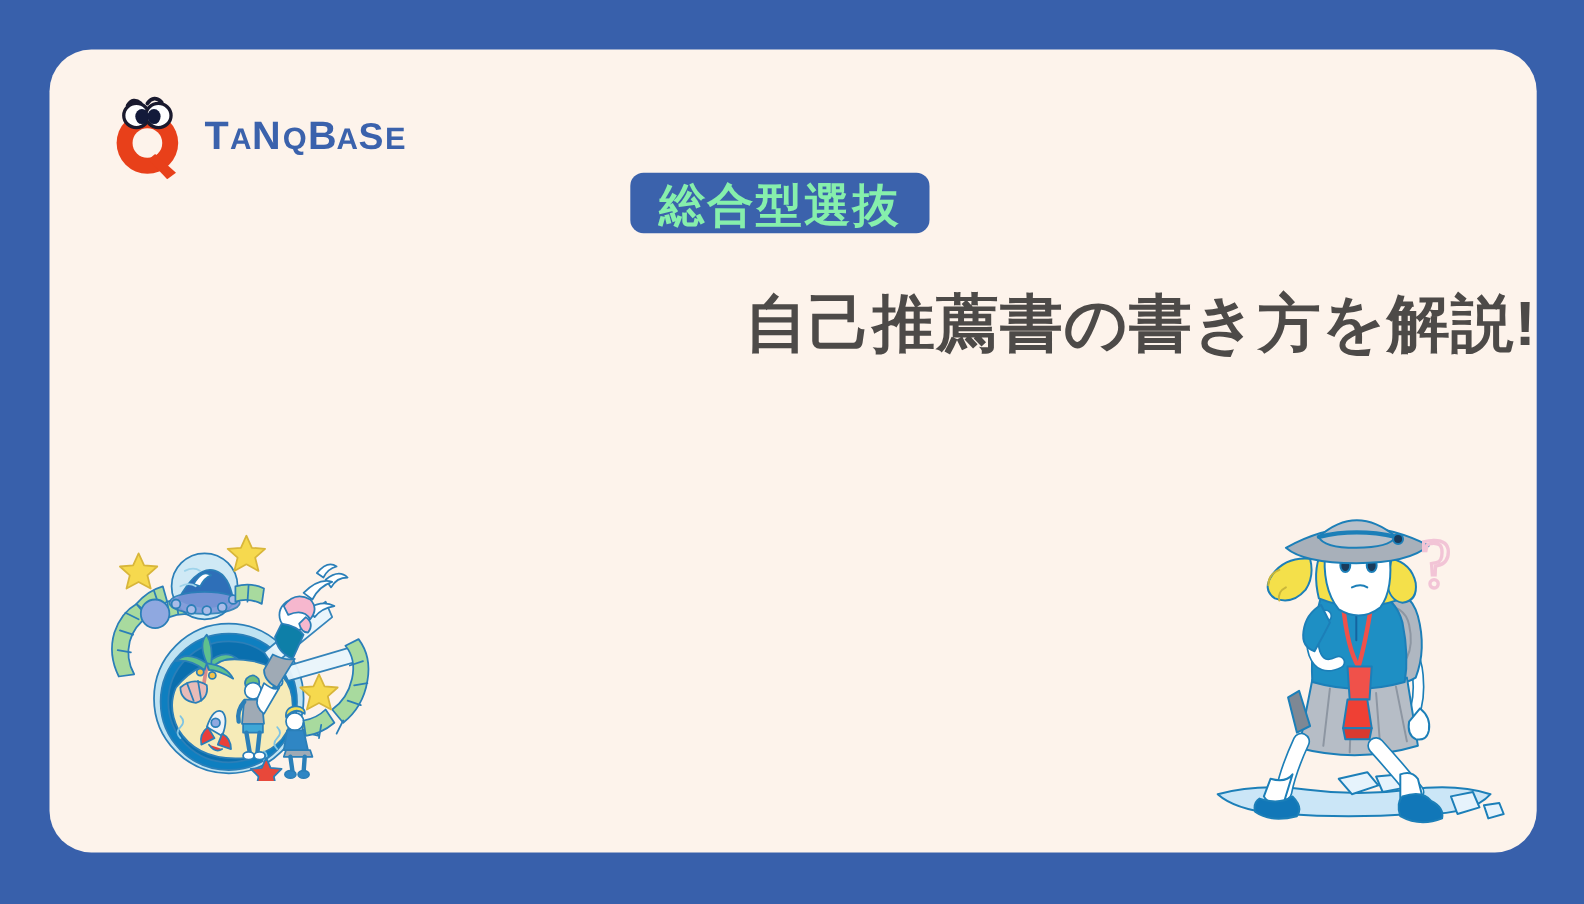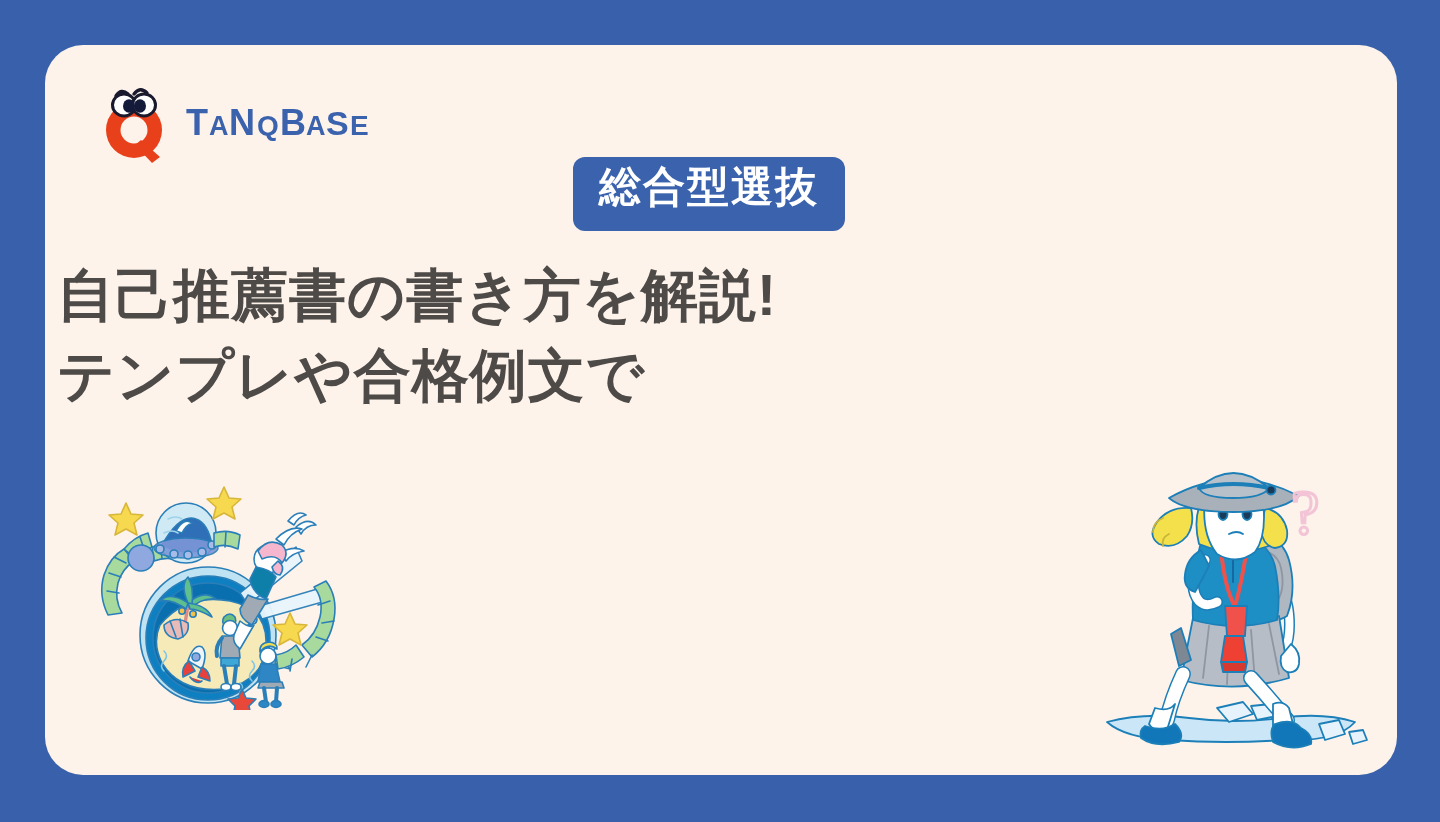--- a/index.html
+++ b/index.html
@@ -30,33 +30,33 @@
     display:flex; align-items:center; gap:14px;
   }
   #logo-mark { width:72px; height:80px; display:block; }
   #logo-word { display:block; }
   
   #badge {
     position:absolute;
     left:528px; top:112px;
     background:#3B62AC;
     border-radius:12px;
-    padding:9px 26px 23px 26px;
-    color:#ffffff;
+    padding:9px 26px 4px 26px;
+    color:#86efac;
     font-size:42px;
     font-weight:bold;
     letter-spacing:2px;
     line-height:1.0;
     white-space:nowrap;
   }
   
   #title {
     position:absolute;
     left:0; right:0; top:210px;
-    text-align:left;
+    text-align:right;
     color:#4D4A48;
     font-size:57px;
     font-weight:bold;
     line-height:80px;
     letter-spacing:1px;
     padding-left:12px;
   }
   #title .tline { display:block; white-space:nowrap; }
   
   #illus-left {
@@ -103,21 +103,20 @@
         <text x="120" y="34" font-family="Liberation Sans, sans-serif" font-size="27" font-weight="bold" fill="#3B62AC">A</text>
         <text x="140" y="34" font-family="Liberation Sans, sans-serif" font-size="34" font-weight="bold" fill="#3B62AC">S</text>
         <text x="164" y="34" font-family="Liberation Sans, sans-serif" font-size="28" font-weight="bold" fill="#3B62AC">E</text>
       </svg>
     </div>
 
     <div id="badge">総合型選抜</div>
 
     <h1 id="title">
       <span class="tline">自己推薦書の書き方を解説!</span>
-      <span class="tline">テンプレや合格例文で</span>
     </h1>
 
     <div id="illus-left">
       <svg width="250" height="235" viewBox="0 0 250 235">
         <g stroke="#2B7FB8" stroke-width="1.6" stroke-linejoin="round" stroke-linecap="round">
 
           <g fill="#A8DA9E">
             <path d="M18 140 Q8 120 14 100 Q20 82 34 74 L44 86 Q32 94 28 108 Q24 124 32 138 Z"></path>
             <path d="M34 74 Q44 62 58 58 L62 72 Q52 76 46 84 Z"></path>
             <path d="M62 72 Q74 68 86 70 L84 84 Q74 82 64 86 Z"></path>

